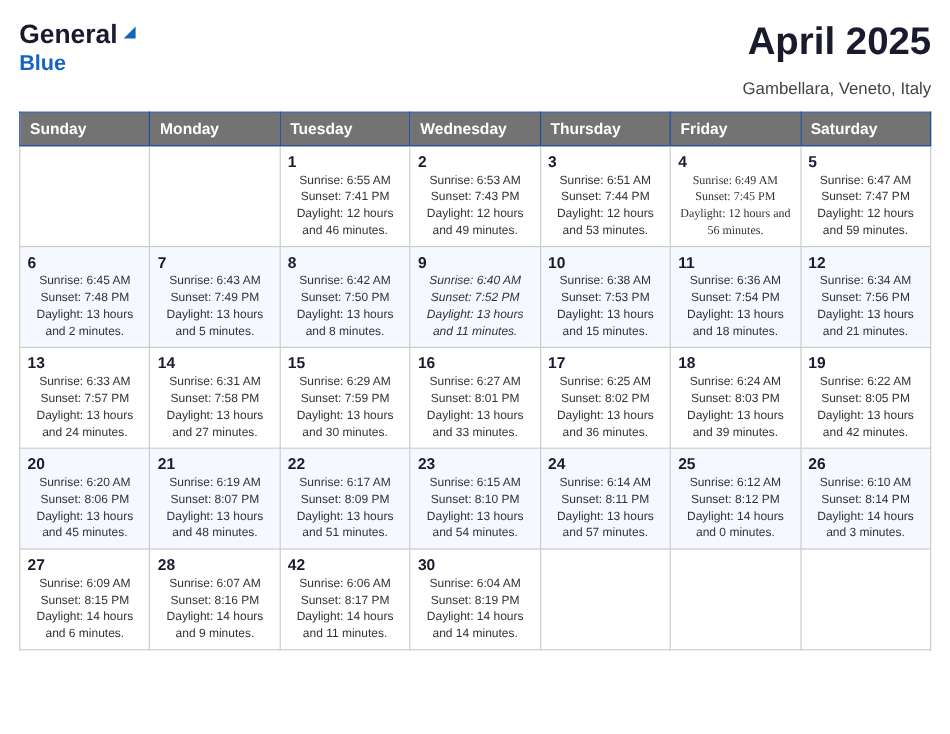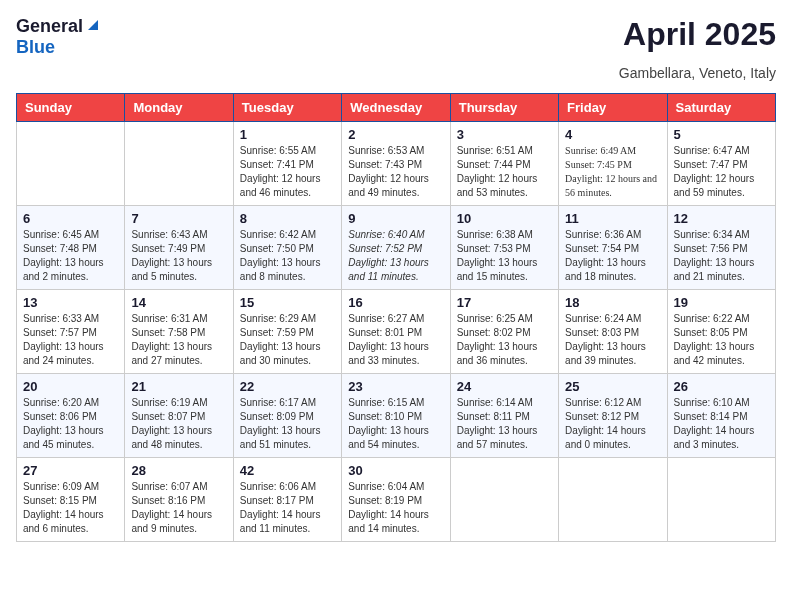--- a/index.html
+++ b/index.html
@@ -63,41 +63,42 @@
     .day-num {
       font-size: 13px;
       font-weight: bold;
       color: #1a1a2e;
       margin-bottom: 2px;
     }
     .day-info {
       font-size: 10px;
       color: #333;
       line-height: 1.4;
+      text-align: center;
     }
     .empty-cell {
       background: #f9f9f9;
     }
     tr:nth-child(even) td {
       background: #f5f8ff;
     }
     tr:nth-child(odd) td {
       background: #fff;
     }
     .calendar-table thead tr th {
-      background: #ef4444;
+      background: #737373;
     }
   </style>
 </head>
 <body>
 
 <div class="header">
   <div class="logo">
     <div class="logo-text">
-      <span style="font-size:18px;font-weight:bold;color:#1a1a2e;">General</span>
+      <span style="font-size:22px;font-weight:bold;color:#1a1a2e;">General</span>
       <span style="display:inline-block;margin-left:3px;margin-right:1px;">
         <svg width="14" height="14" viewBox="0 0 14 14">
             <polygon points="2,12 12,12 12,2" fill="#1565c0"></polygon>
           </svg>
       </span>
     </div>
     <div>
       <span style="font-size:18px;font-weight:bold;color:#1565c0;">Blue</span>
     </div>
   </div>

